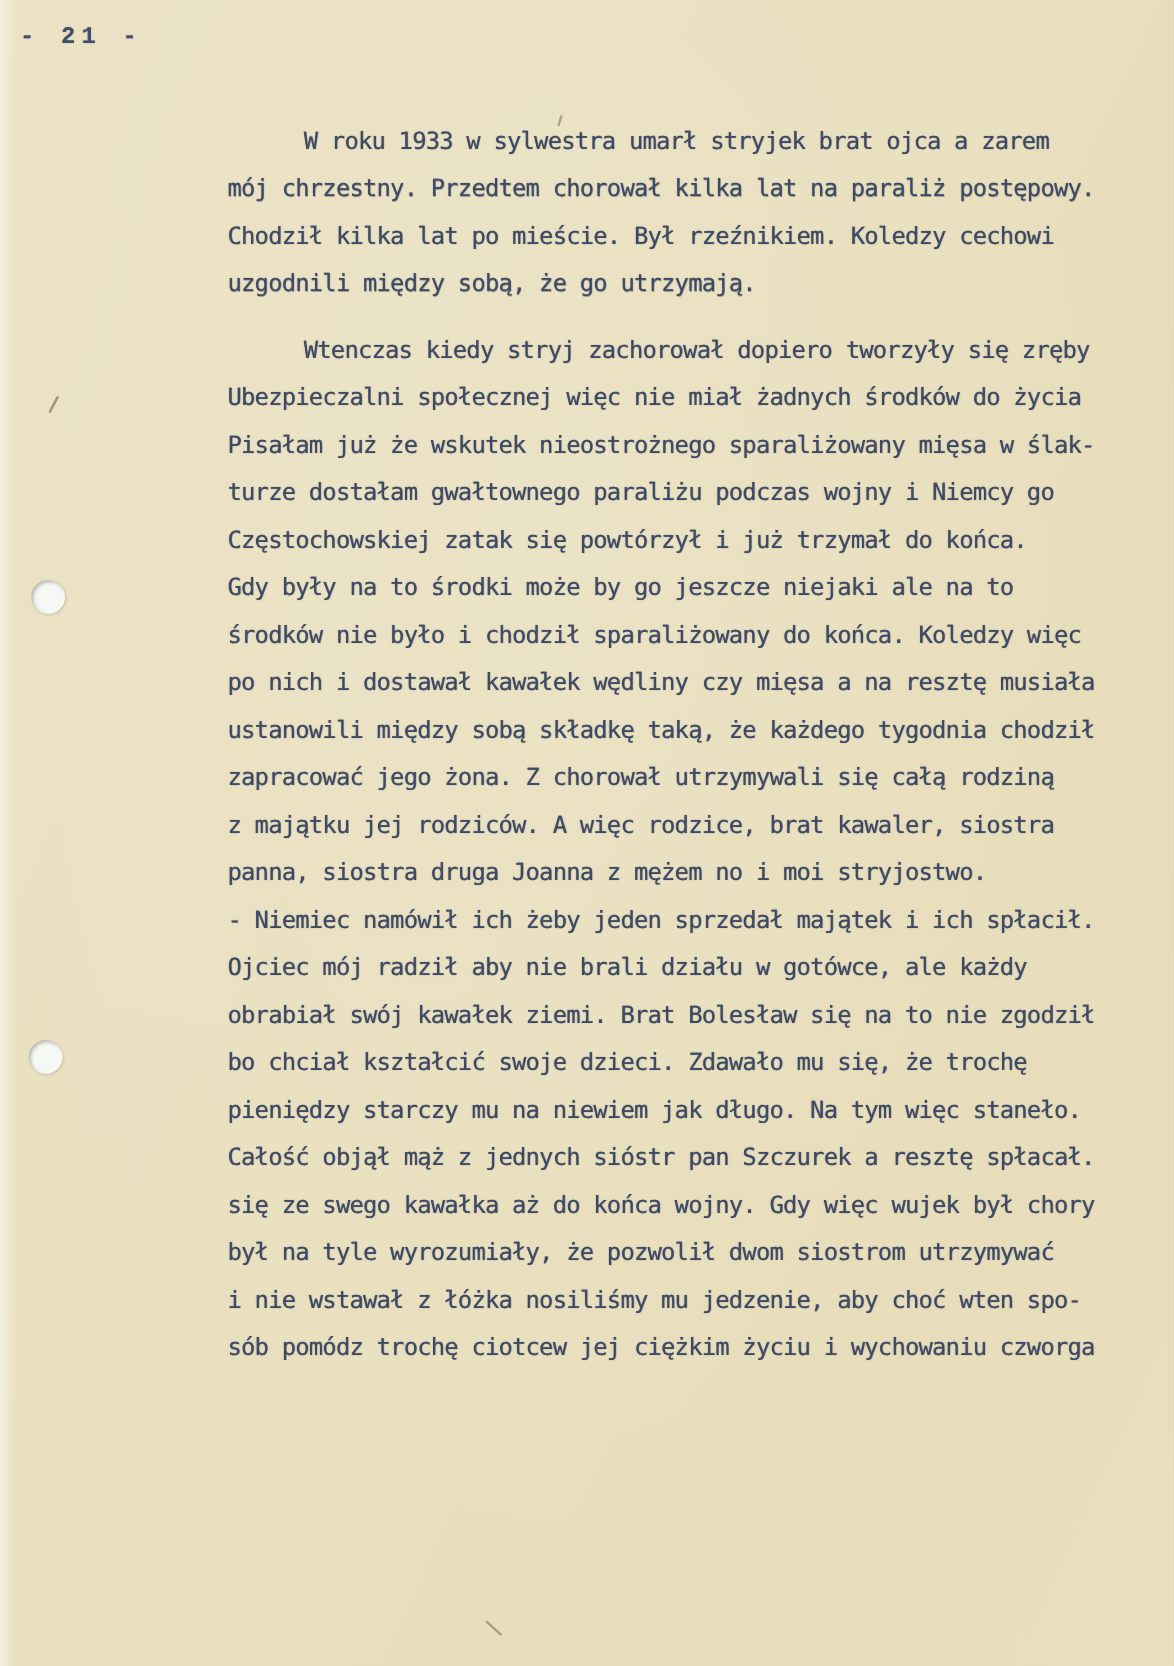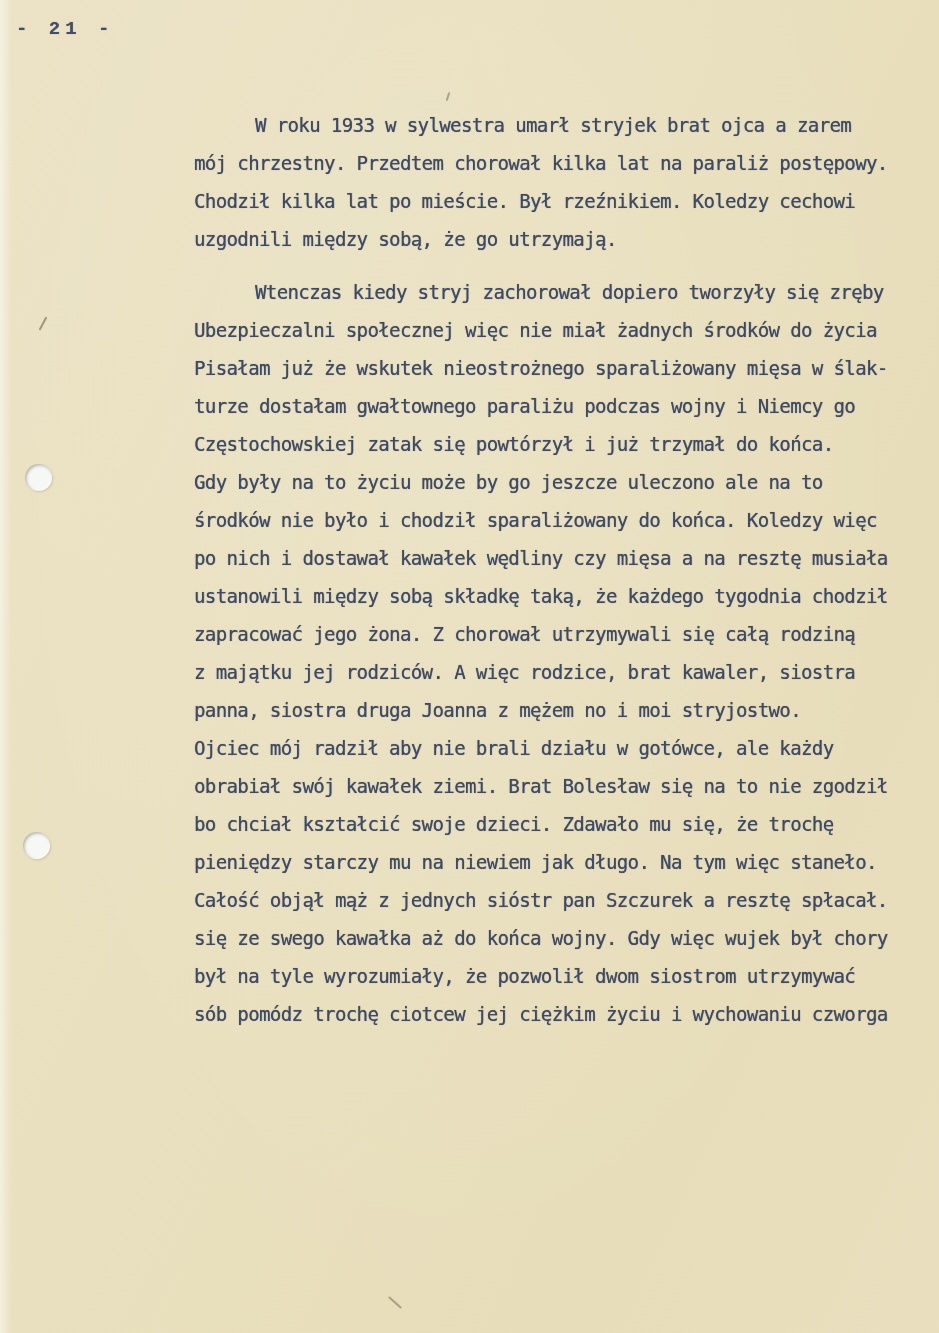--- a/index.html
+++ b/index.html
@@ -41,21 +41,21 @@
   }
   .content {
     position: absolute;
     left: 182px;
     top: 94px;
     font-size: 19px;
     letter-spacing: -0.6px;
     line-height: 38px;
     text-shadow: 0 0 1px rgba(56,66,92,0.50), 0.4px 0.3px 0 rgba(56,66,92,0.35);
   }
-  .paragraph { margin: 12px; }
+  .paragraph { margin: 0; }
   .paragraph + .paragraph { margin-top: 15px; }
   .line {
     white-space: pre;
     height: 38px;
   }
   .line.indent { padding-left: 61px; }
   .hole {
     position: absolute;
     width: 27px;
     height: 27px;
@@ -99,30 +99,32 @@
       <div class="line">mój chrzestny. Przedtem chorował kilka lat na paraliż postępowy.</div>
       <div class="line">Chodził kilka lat po mieście. Był rzeźnikiem. Koledzy cechowi</div>
       <div class="line">uzgodnili między sobą, że go utrzymają.</div>
     </div>
     <div class="paragraph">
       <div class="line indent">Wtenczas kiedy stryj zachorował dopiero tworzyły się zręby</div>
       <div class="line">Ubezpieczalni społecznej więc nie miał żadnych środków do życia</div>
       <div class="line">Pisałam już że wskutek nieostrożnego sparaliżowany mięsa w ślak-</div>
       <div class="line">turze dostałam gwałtownego paraliżu podczas wojny i Niemcy go</div>
       <div class="line">Częstochowskiej zatak się powtórzył i już trzymał do końca.</div>
-      <div class="line">Gdy były na to życiu może by go jeszcze uleczono ale na to</div>
+      <div class="line">Gdy były na to środki może by go jeszcze niejaki ale na to</div>
       <div class="line">środków nie było i chodził sparaliżowany do końca. Koledzy więc</div>
       <div class="line">po nich i dostawał kawałek wędliny czy mięsa a na resztę musiała</div>
       <div class="line">ustanowili między sobą składkę taką, że każdego tygodnia chodził</div>
       <div class="line">zapracować jego żona. Z chorował utrzymywali się całą rodziną</div>
       <div class="line">z majątku jej rodziców. A więc rodzice, brat kawaler, siostra</div>
       <div class="line">panna, siostra druga Joanna z mężem no i moi stryjostwo.</div>
+      <div class="line">- Niemiec namówił ich żeby jeden sprzedał majątek i ich spłacił.</div>
       <div class="line">Ojciec mój radził aby nie brali działu w gotówce, ale każdy</div>
       <div class="line">obrabiał swój kawałek ziemi. Brat Bolesław się na to nie zgodził</div>
       <div class="line">bo chciał kształcić swoje dzieci. Zdawało mu się, że trochę</div>
       <div class="line">pieniędzy starczy mu na niewiem jak długo. Na tym więc staneło.</div>
       <div class="line">Całość objął mąż z jednych sióstr pan Szczurek a resztę spłacał.</div>
       <div class="line">się ze swego kawałka aż do końca wojny. Gdy więc wujek był chory</div>
       <div class="line">był na tyle wyrozumiały, że pozwolił dwom siostrom utrzymywać</div>
+      <div class="line">i nie wstawał z łóżka nosiliśmy mu jedzenie, aby choć wten spo-</div>
       <div class="line">sób pomódz trochę ciotcew jej ciężkim życiu i wychowaniu czworga</div>
     </div>
   </div>
 </div>
 
 </body></html>

